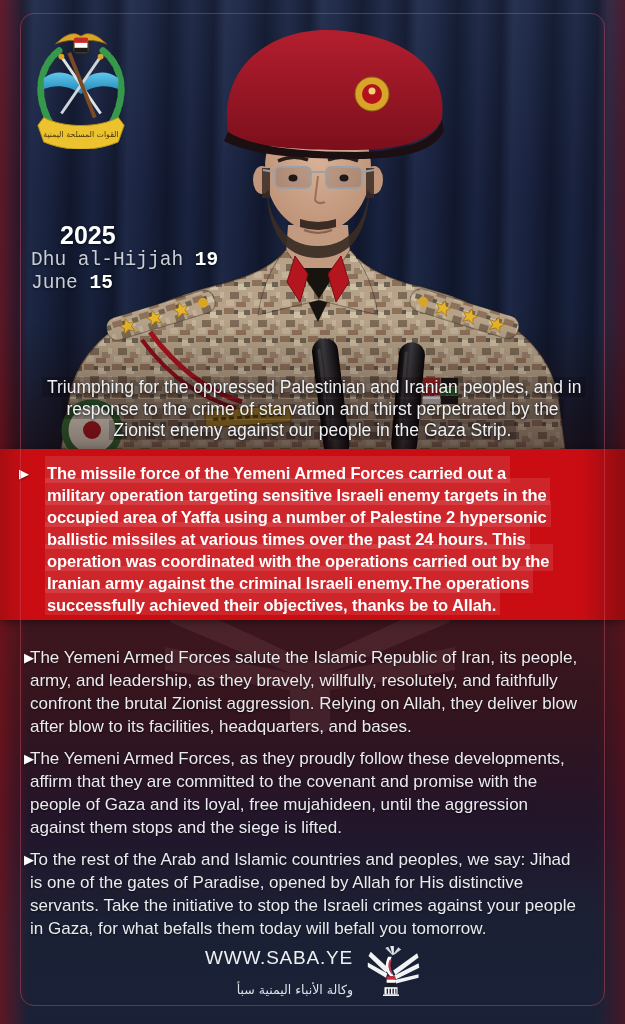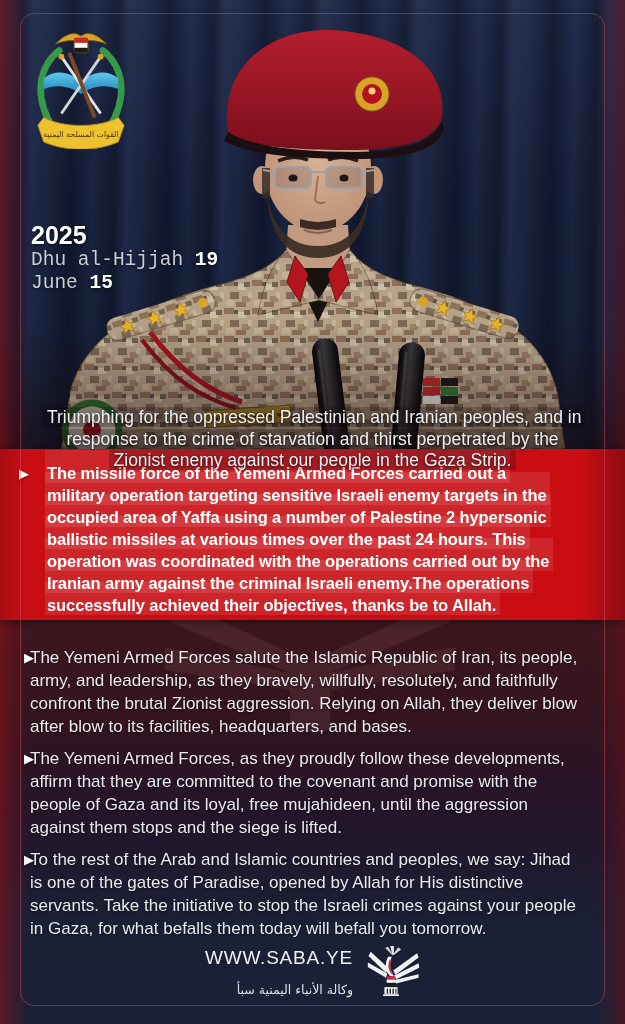--- a/index.html
+++ b/index.html
@@ -29,43 +29,42 @@
   .watermark { position:absolute; left:150px; top:592px; z-index:1; opacity:0.08; }
 
   .emblem { position:absolute; left:30px; top:27px; z-index:10; }
   .org-name {
     position:absolute; left:31px; top:151px; width:130px; z-index:10;
     font-size:26px; font-weight:bold; color:#ffffff; line-height:1.13; letter-spacing:0.2px;
     text-shadow:0 1px 3px rgba(0,0,0,0.6);
   }
   .date { position:absolute; left:31px; top:221px; z-index:10; color:#fff;
     text-shadow:0 1px 3px rgba(0,0,0,0.6); }
-  .date .year { font-size:25px; font-weight:bold; line-height:1.12; }
+  .date .year { font-size:25px; font-weight:bold; line-height:1.12;margin-left:29px; }
   .date .dline { font-size:19.5px; color:#c9cdd6; line-height:1.2;font-family:Liberation Mono, monospace; }
   .date .num { font-weight:bold; color:#ffffff; }
 
   .intro {
     position:absolute; left:42px; top:377px; width:541px; z-index:10;
     text-align:center; font-size:17.5px; line-height:21.5px; color:#eef0f3;
     text-shadow:0 1px 3px rgba(0,0,0,0.75);
-    margin-top:30px;
   }
   .intro .shade { background:rgba(8,6,10,0.22); box-decoration-break:clone; -webkit-box-decoration-break:clone; padding:0 5px; }
 
   .band {
     position:absolute; left:0; top:449px; width:625px; height:171px; z-index:5;
     background:linear-gradient(90deg,#a80d12 0%, #c90d13 4%, #c90d13 93%, #8f0c10 100%);
     box-shadow:0 2px 8px rgba(0,0,0,0.4);
   }
   .band .bullet { position:absolute; left:19px; top:17px; }
   .band-text {
     position:absolute; left:45px; top:13px; width:512px;
     font-size:16.5px; font-weight:bold; line-height:22px; color:#ffffff; letter-spacing:-0.1px;
   }
-  .band-text .hl { background:rgba(255,255,255,0.10); box-decoration-break:clone; -webkit-box-decoration-break:clone; padding:14px 4px 1px 2px; }
+  .band-text .hl { background:rgba(255,255,255,0.10); box-decoration-break:clone; -webkit-box-decoration-break:clone; padding:8px 4px 1px 2px; }
 
   .bullet { color:#ffffff; font-size:13px; line-height:15px; font-family:"DejaVu Sans", sans-serif;
     text-shadow:0 1px 2px rgba(0,0,0,0.5); }
 
   .stmt {
     position:absolute; left:24px; width:556px; z-index:10;
     color:#e9ebee; font-size:17px; line-height:23px;
     text-shadow:0 1px 2px rgba(0,0,0,0.55);
   }
   .stmt .bullet { position:absolute; left:0; top:4px; }

